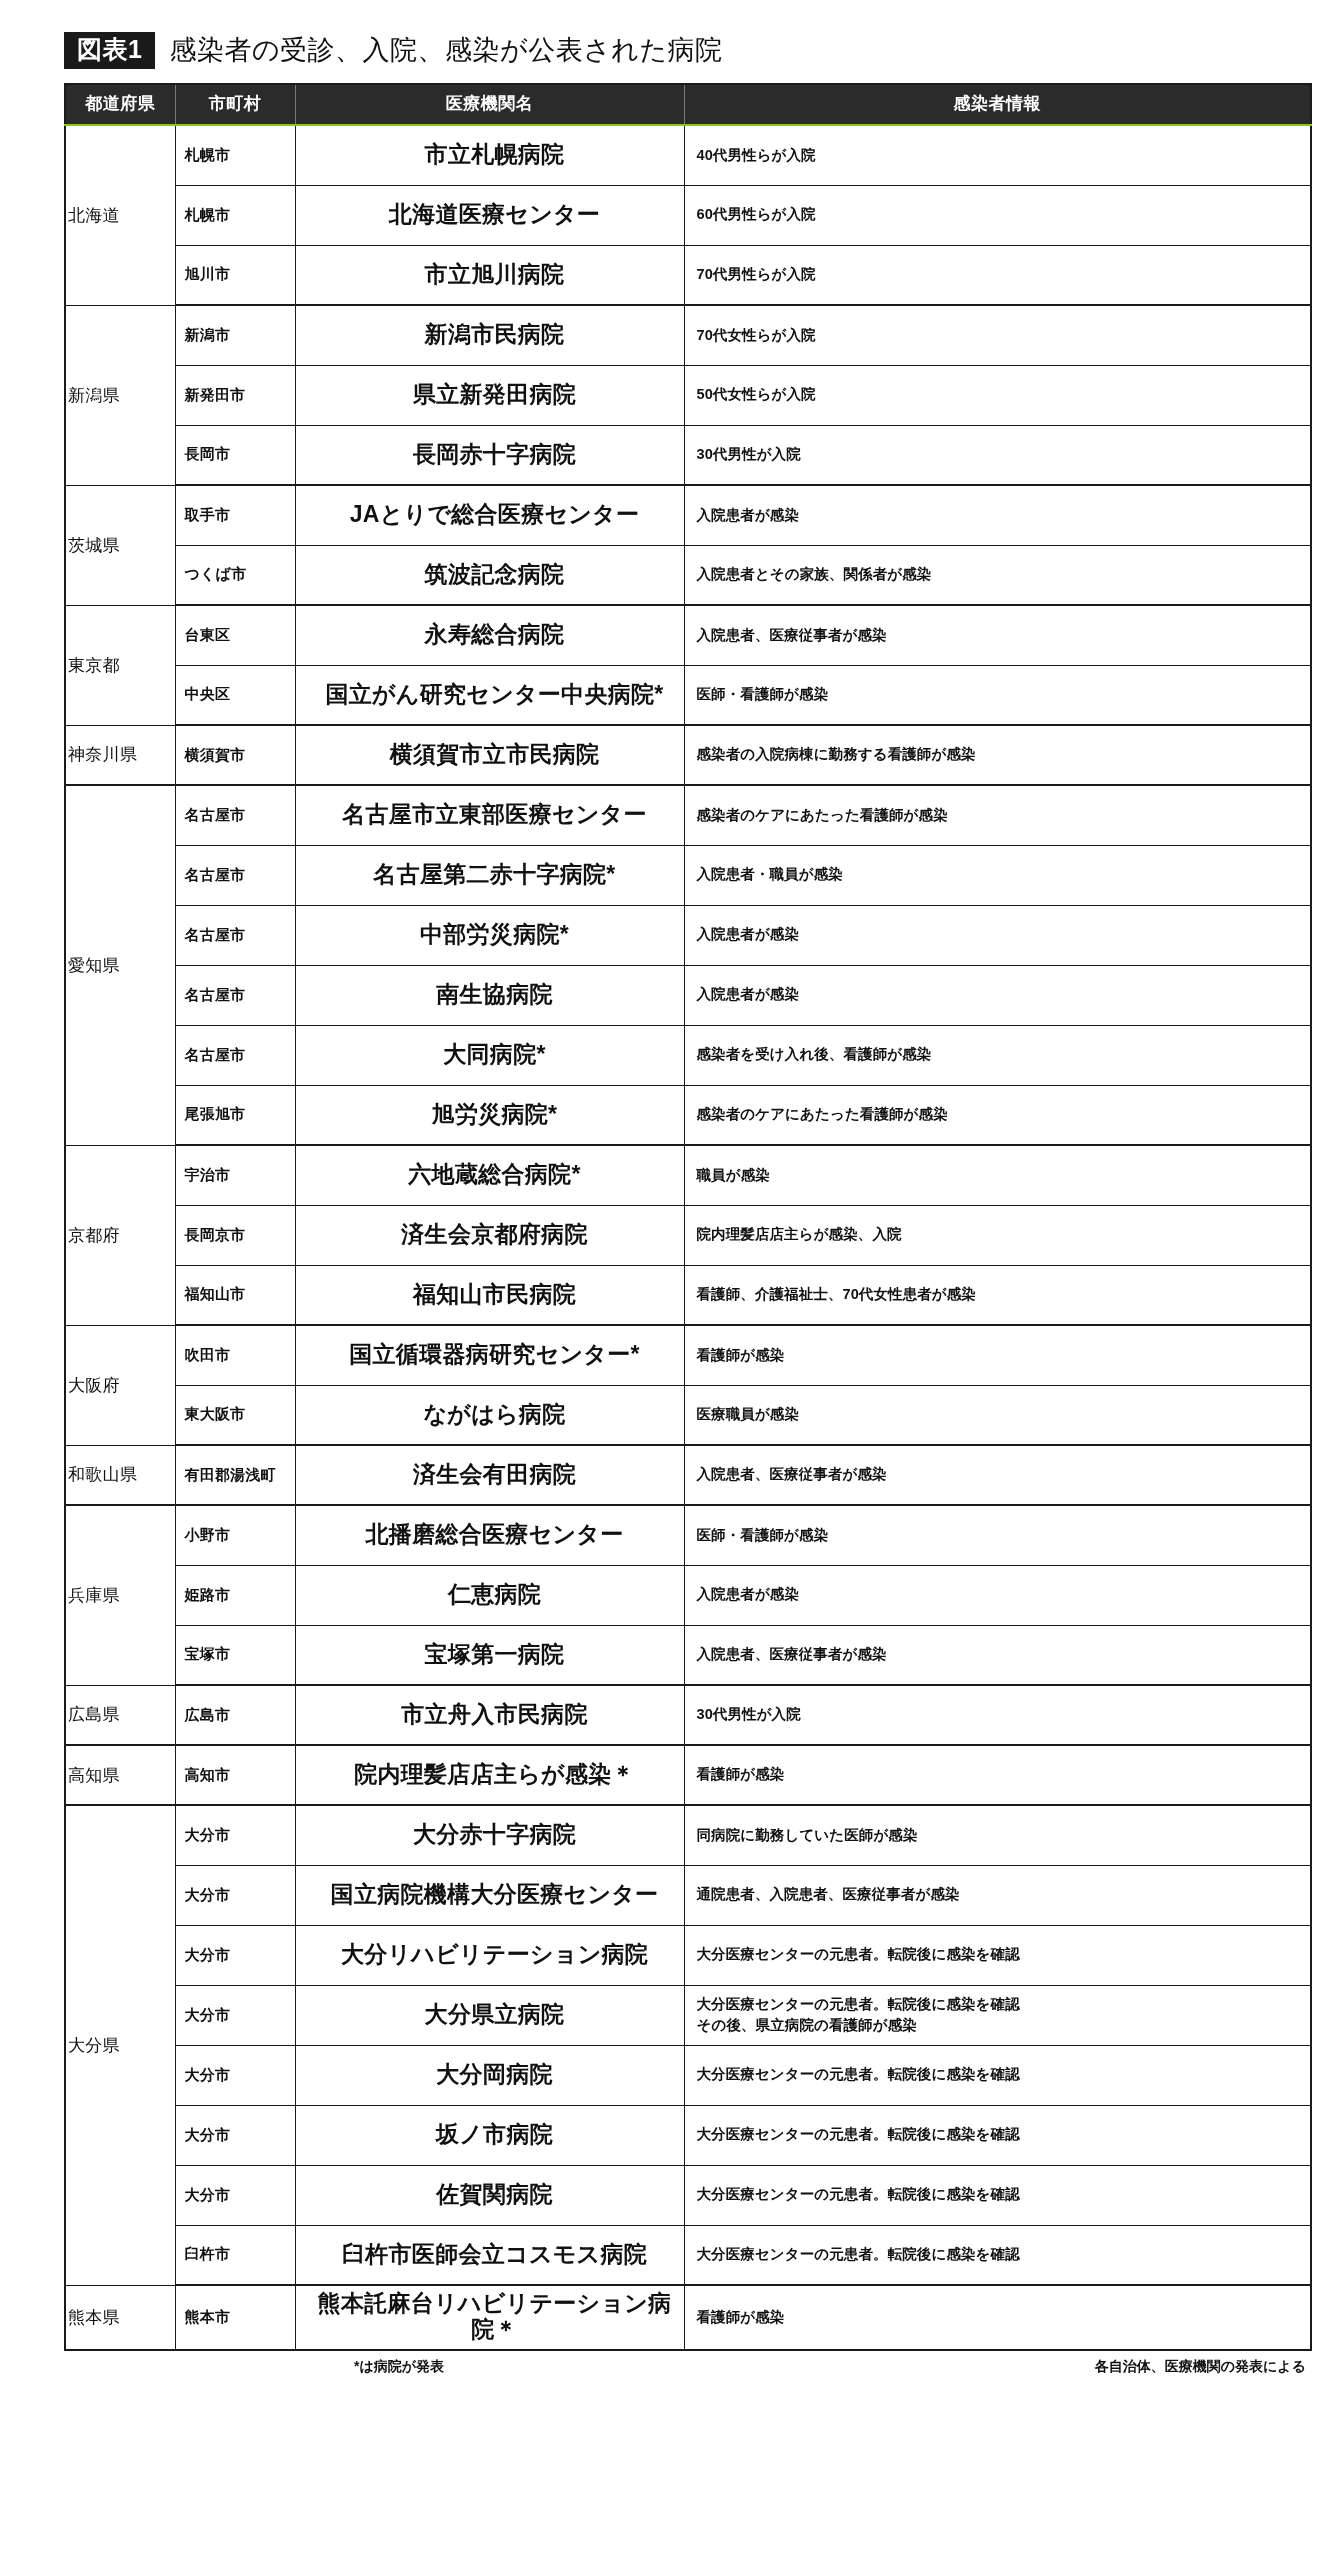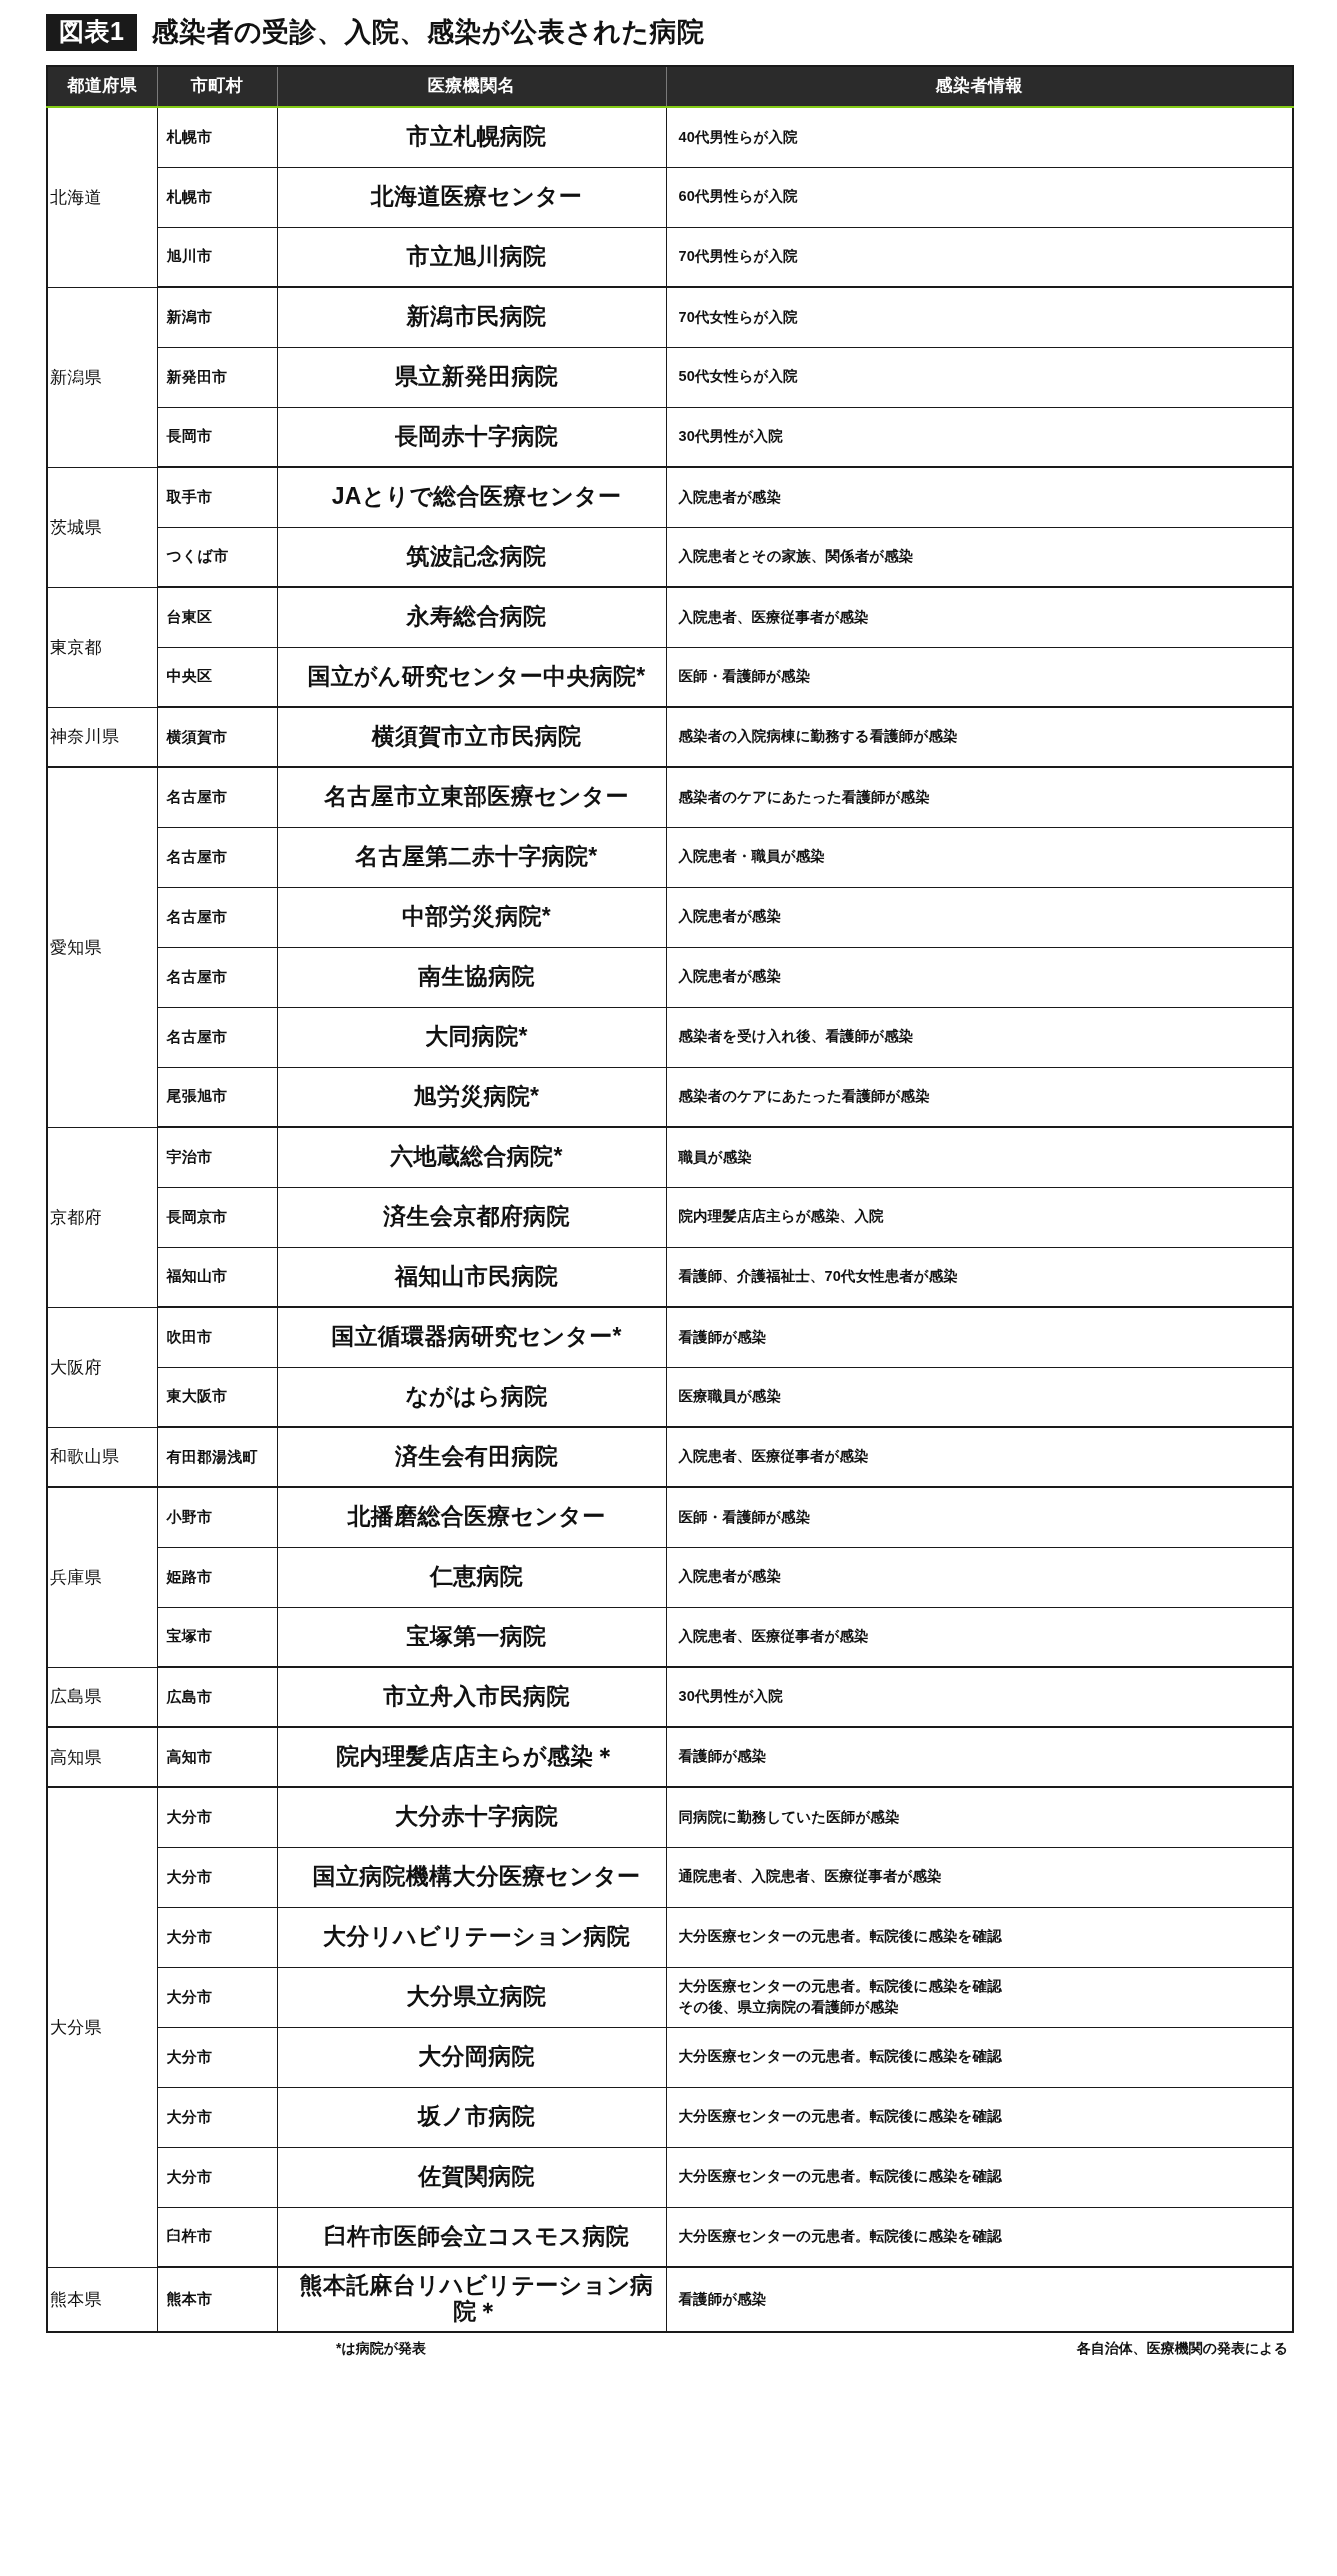--- a/index.html
+++ b/index.html
@@ -10,42 +10,43 @@
   body {
     width: 1338px;
     min-height: 2576px;
     font-family: "Liberation Sans", "DejaVu Sans", sans-serif;
     color: #111111;
     -webkit-font-smoothing: antialiased;
   }
   .page {
     width: 1315px;
     box-sizing: border-box;
-    padding: 6px 46px 10px 46px;
+    padding: 24px 46px 10px 46px;
+    margin-left: 18px;
   }
   
   .title-row {
     display: flex;
     align-items: center;
     gap: 14px;
     margin: 8px 0 14px 0;
   }
   .title-badge {
     background: #1a1a1a;
     color: #ffffff;
     font-size: 25px;
     font-weight: bold;
     padding: 5px 13px 7px 13px;
     letter-spacing: 0.5px;
     line-height: 1;
     white-space: nowrap;
   }
   .title-text {
     font-size: 27px;
-    font-weight: bold;
+    font-weight: normal;
     color: #111111;
     letter-spacing: 0.5px;
     line-height: 1.1;
   }
   
   table.data {
     border-collapse: collapse;
     width: 1246px;
     table-layout: fixed;
     border: 2px solid #1a1a1a;

